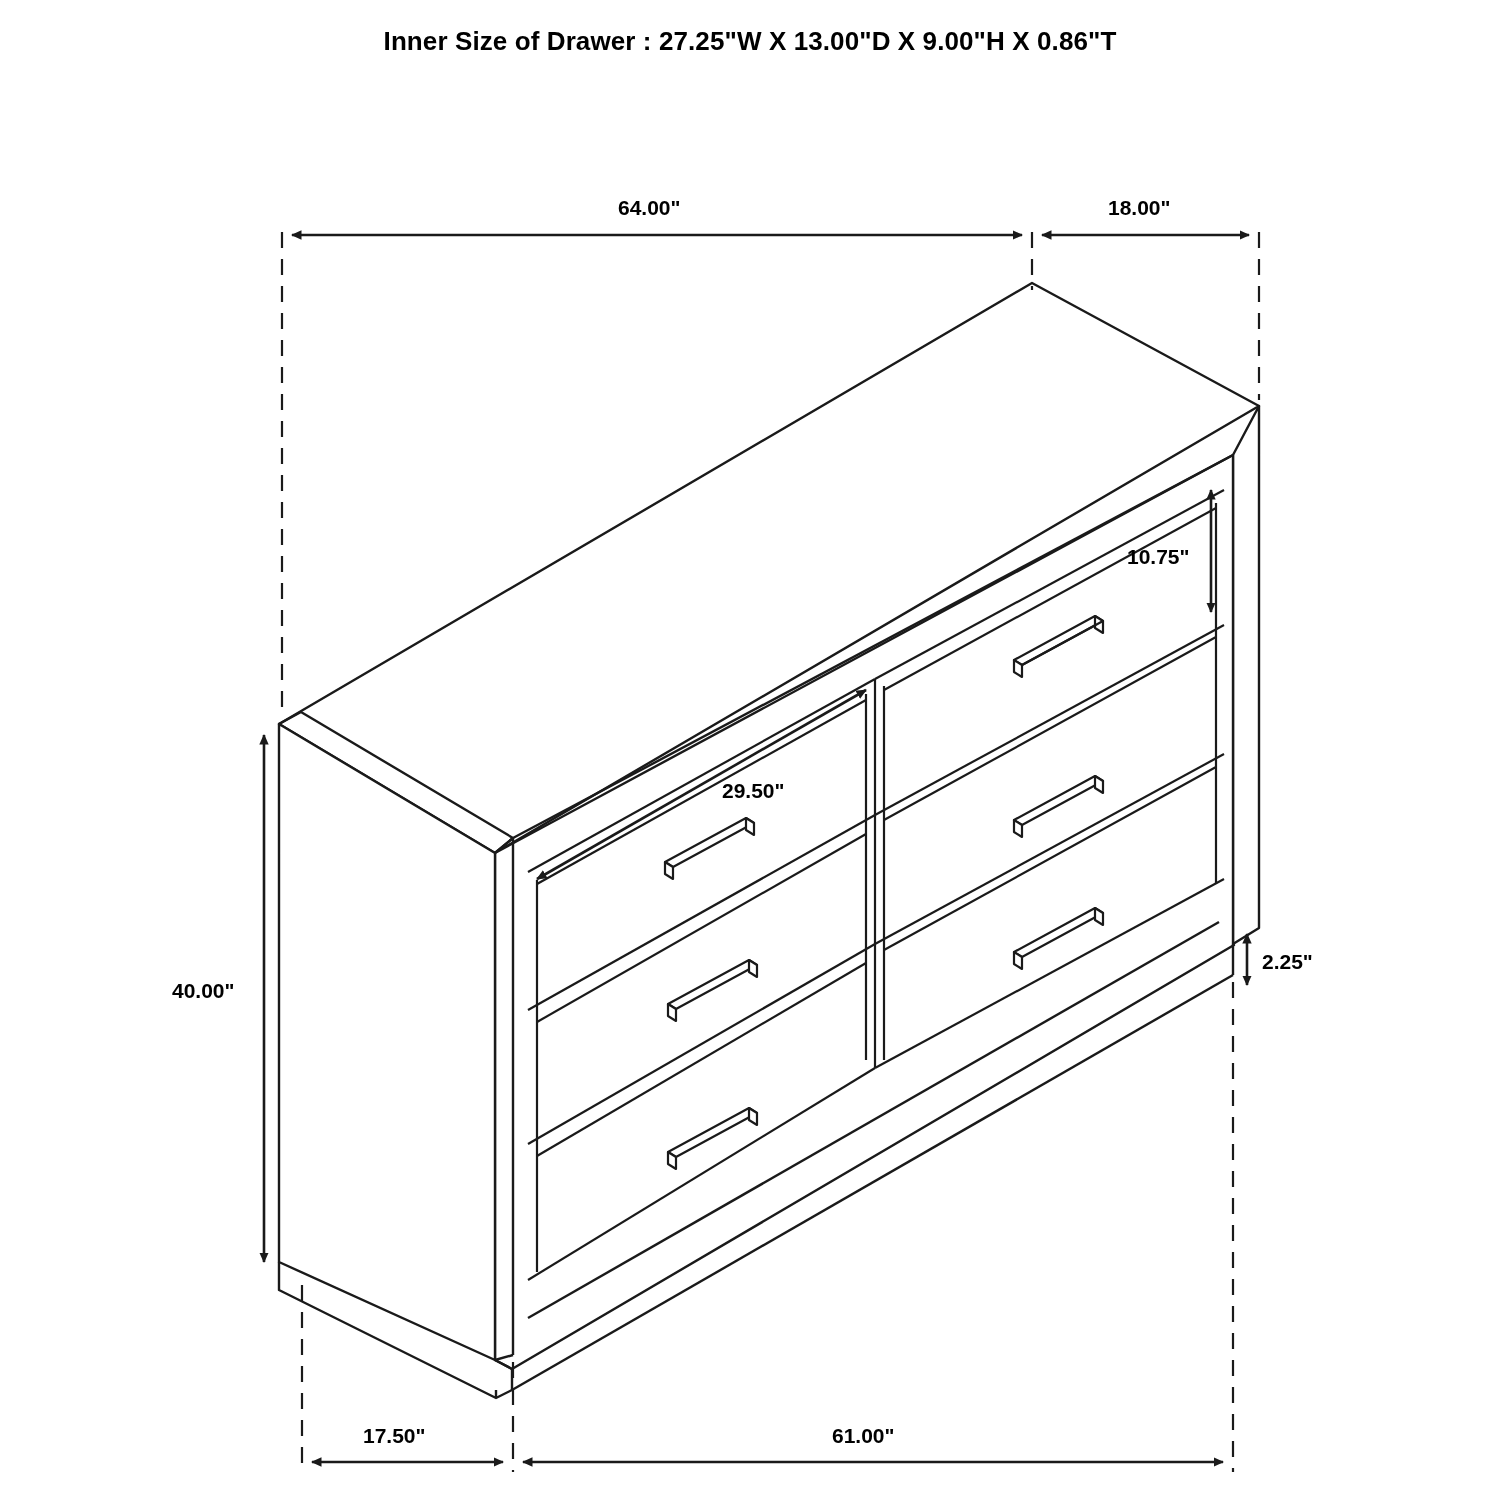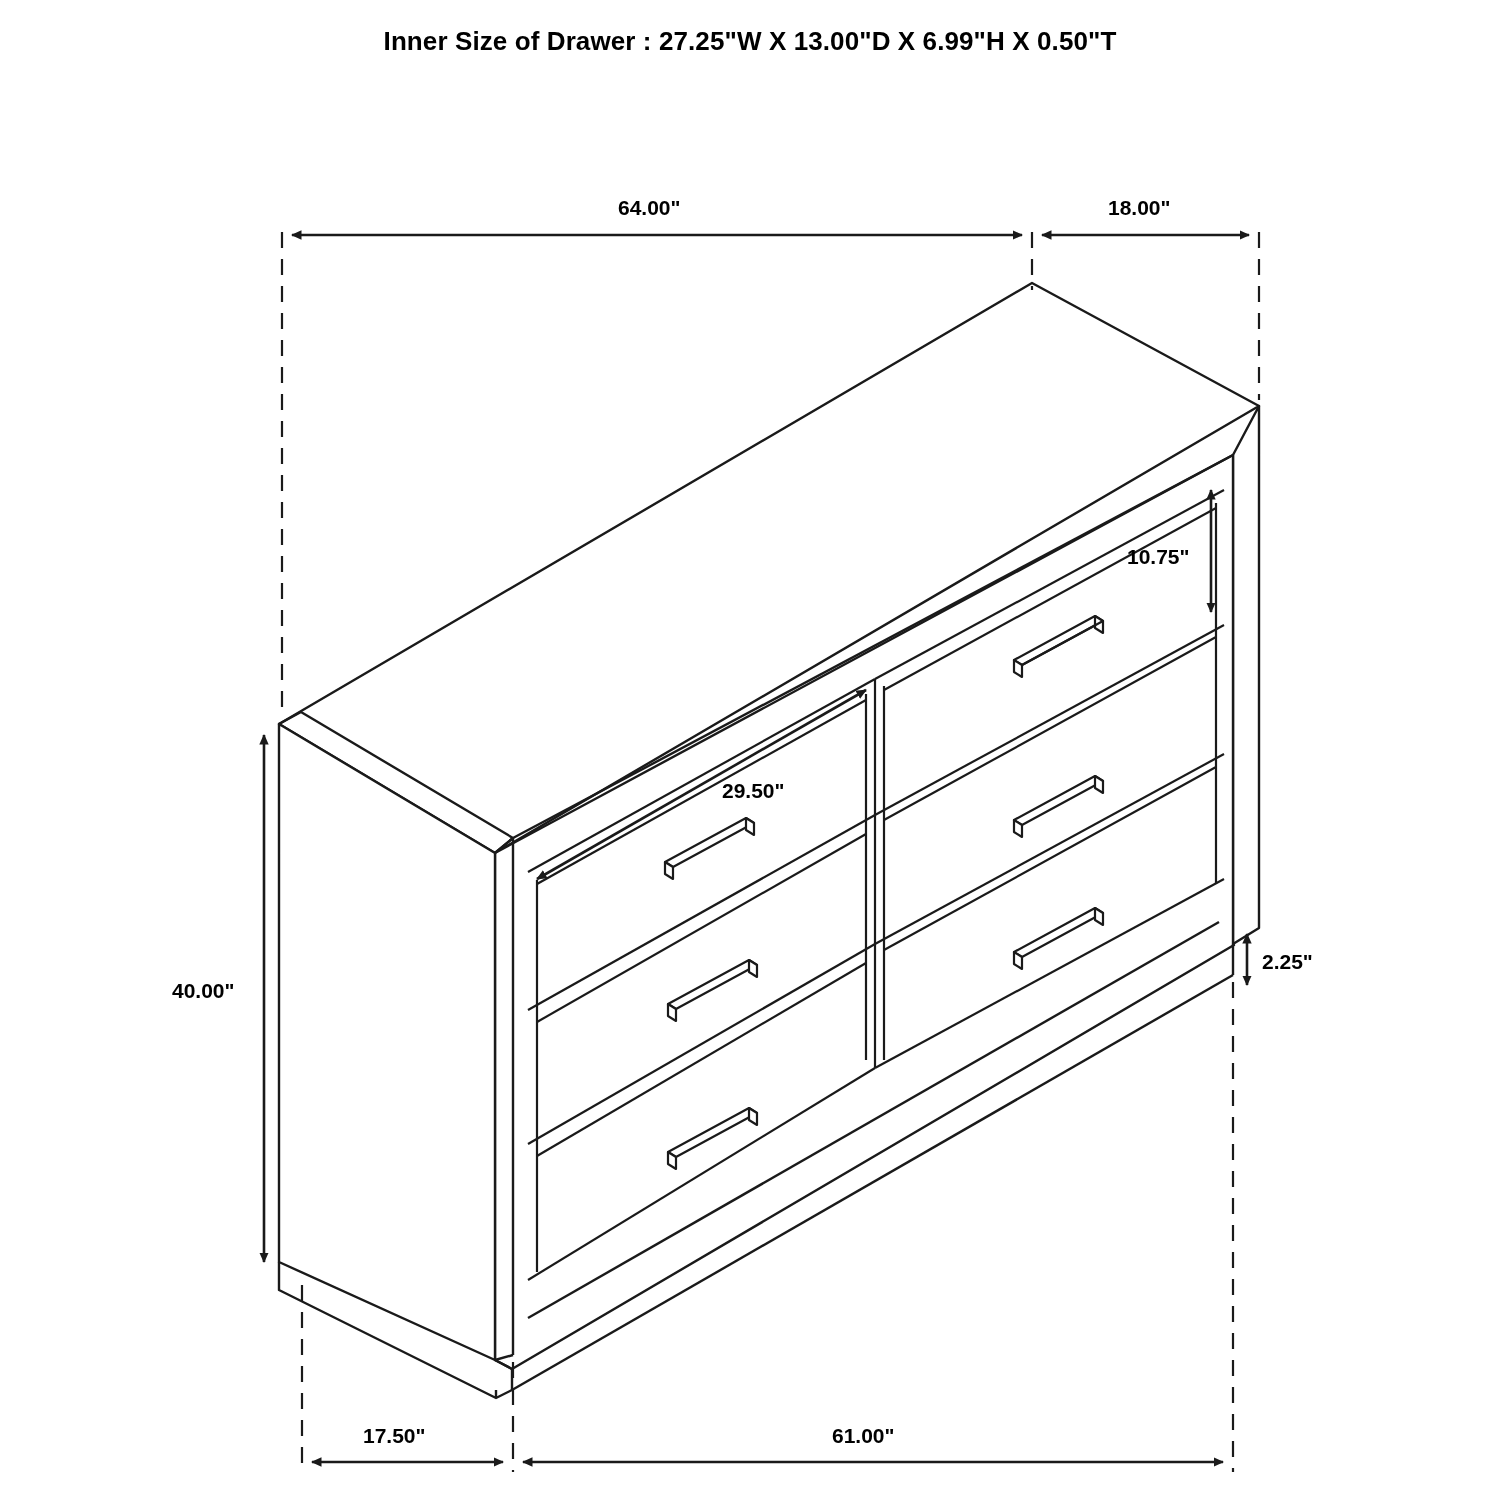--- a/index.html
+++ b/index.html
@@ -43,21 +43,21 @@
     font-weight: bold;
     color: #000;
     white-space: nowrap;
   }
 </style>
 </head>
 <body>
 
 <div id="diagram-root">
 
-  <div class="title">Inner Size of Drawer : 27.25"W X 13.00"D X 6.99"H X 0.50"T</div>
+  <div class="title">Inner Size of Drawer : 27.25"W X 13.00"D X 9.00"H X 0.86"T</div>
 
   <svg class="drawing" viewBox="0 0 1500 1500">
     <defs>
       <marker id="arrHead" markerWidth="11" markerHeight="11" refX="9.5" refY="5.5" orient="auto" markerUnits="userSpaceOnUse">
         <path d="M0,0.8 L10.5,5.5 L0,10.2 Z" fill="#1a1a1a"></path>
       </marker>
       <marker id="arrHeadStart" markerWidth="11" markerHeight="11" refX="1.5" refY="5.5" orient="auto" markerUnits="userSpaceOnUse">
         <path d="M11,0.8 L0.5,5.5 L11,10.2 Z" fill="#1a1a1a"></path>
       </marker>
     </defs>

